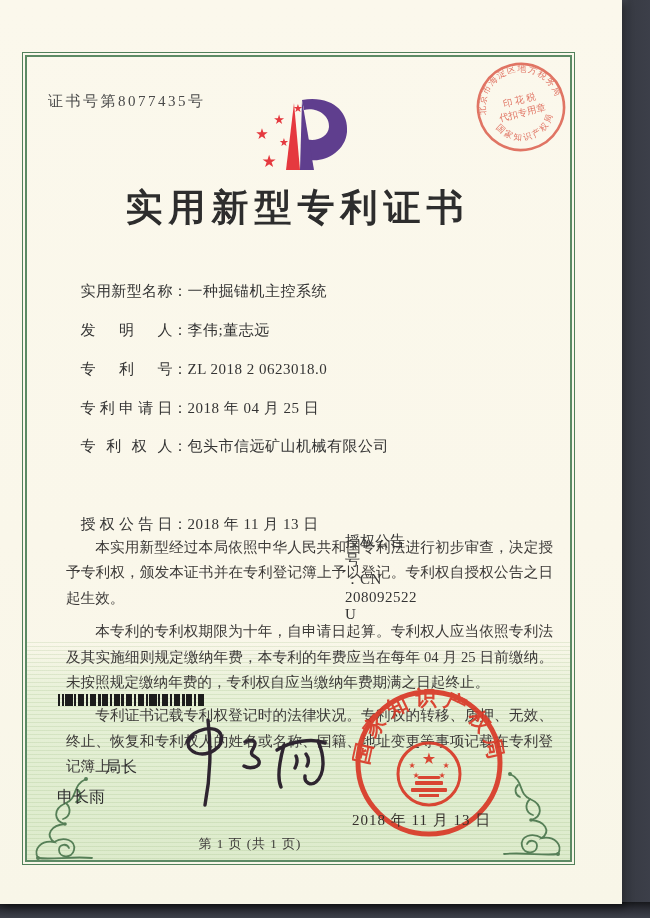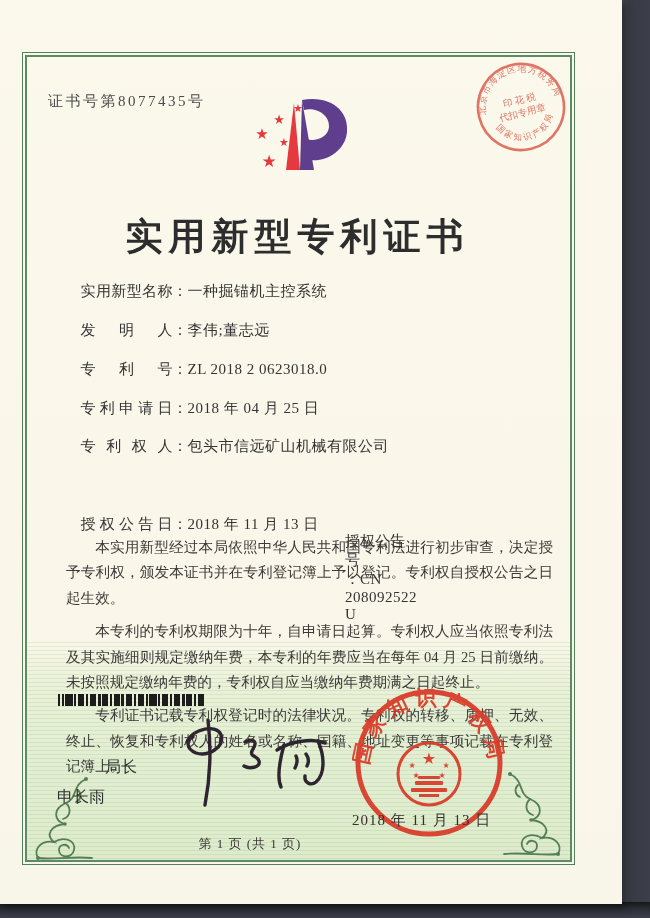--- a/index.html
+++ b/index.html
@@ -27,21 +27,21 @@
       repeating-linear-gradient(180deg, rgba(125,165,95,.16) 0 1px, rgba(125,165,95,0) 1px 4px),
       linear-gradient(180deg, rgba(227,239,211,0) 0%, rgba(227,239,211,.75) 22%, #e2eed2 55%, #ddebcc 100%);}
 
   
   .frame{position:absolute;left:22px;top:52px;width:551px;height:811px;border:1px solid #51805a;}
   .frame-inner{position:absolute;left:2px;top:2px;right:2px;bottom:2px;border:2px solid #5c8a64;}
 
   .cert-number{position:absolute;left:48px;top:92px;font-size:15px;letter-spacing:2.5px;color:#4a4a4a;}
 
   .title{position:absolute;left:22px;top:183px;width:551px;text-align:center;
-    font-size:37px;font-weight:600;letter-spacing:6px;color:#2d2d2d;margin-top:29px;}
+    font-size:37px;font-weight:600;letter-spacing:6px;color:#2d2d2d;}
 
   .row{position:absolute;left:58px;font-size:15px;color:#343434;white-space:pre-wrap;}
   .row .label{display:inline-block;width:92px;text-align:justify;text-align-last:justify;color:#343434;}
   .row .colon{display:inline;}
   .row .value{letter-spacing:.5px;}
   .row .label2{display:inline-block;color:#343434;}
 
   .grant-right{position:absolute;left:287px;top:0;}
 
   .body-text{position:absolute;left:58px;top:527px;width:503px;font-size:14.6px;

